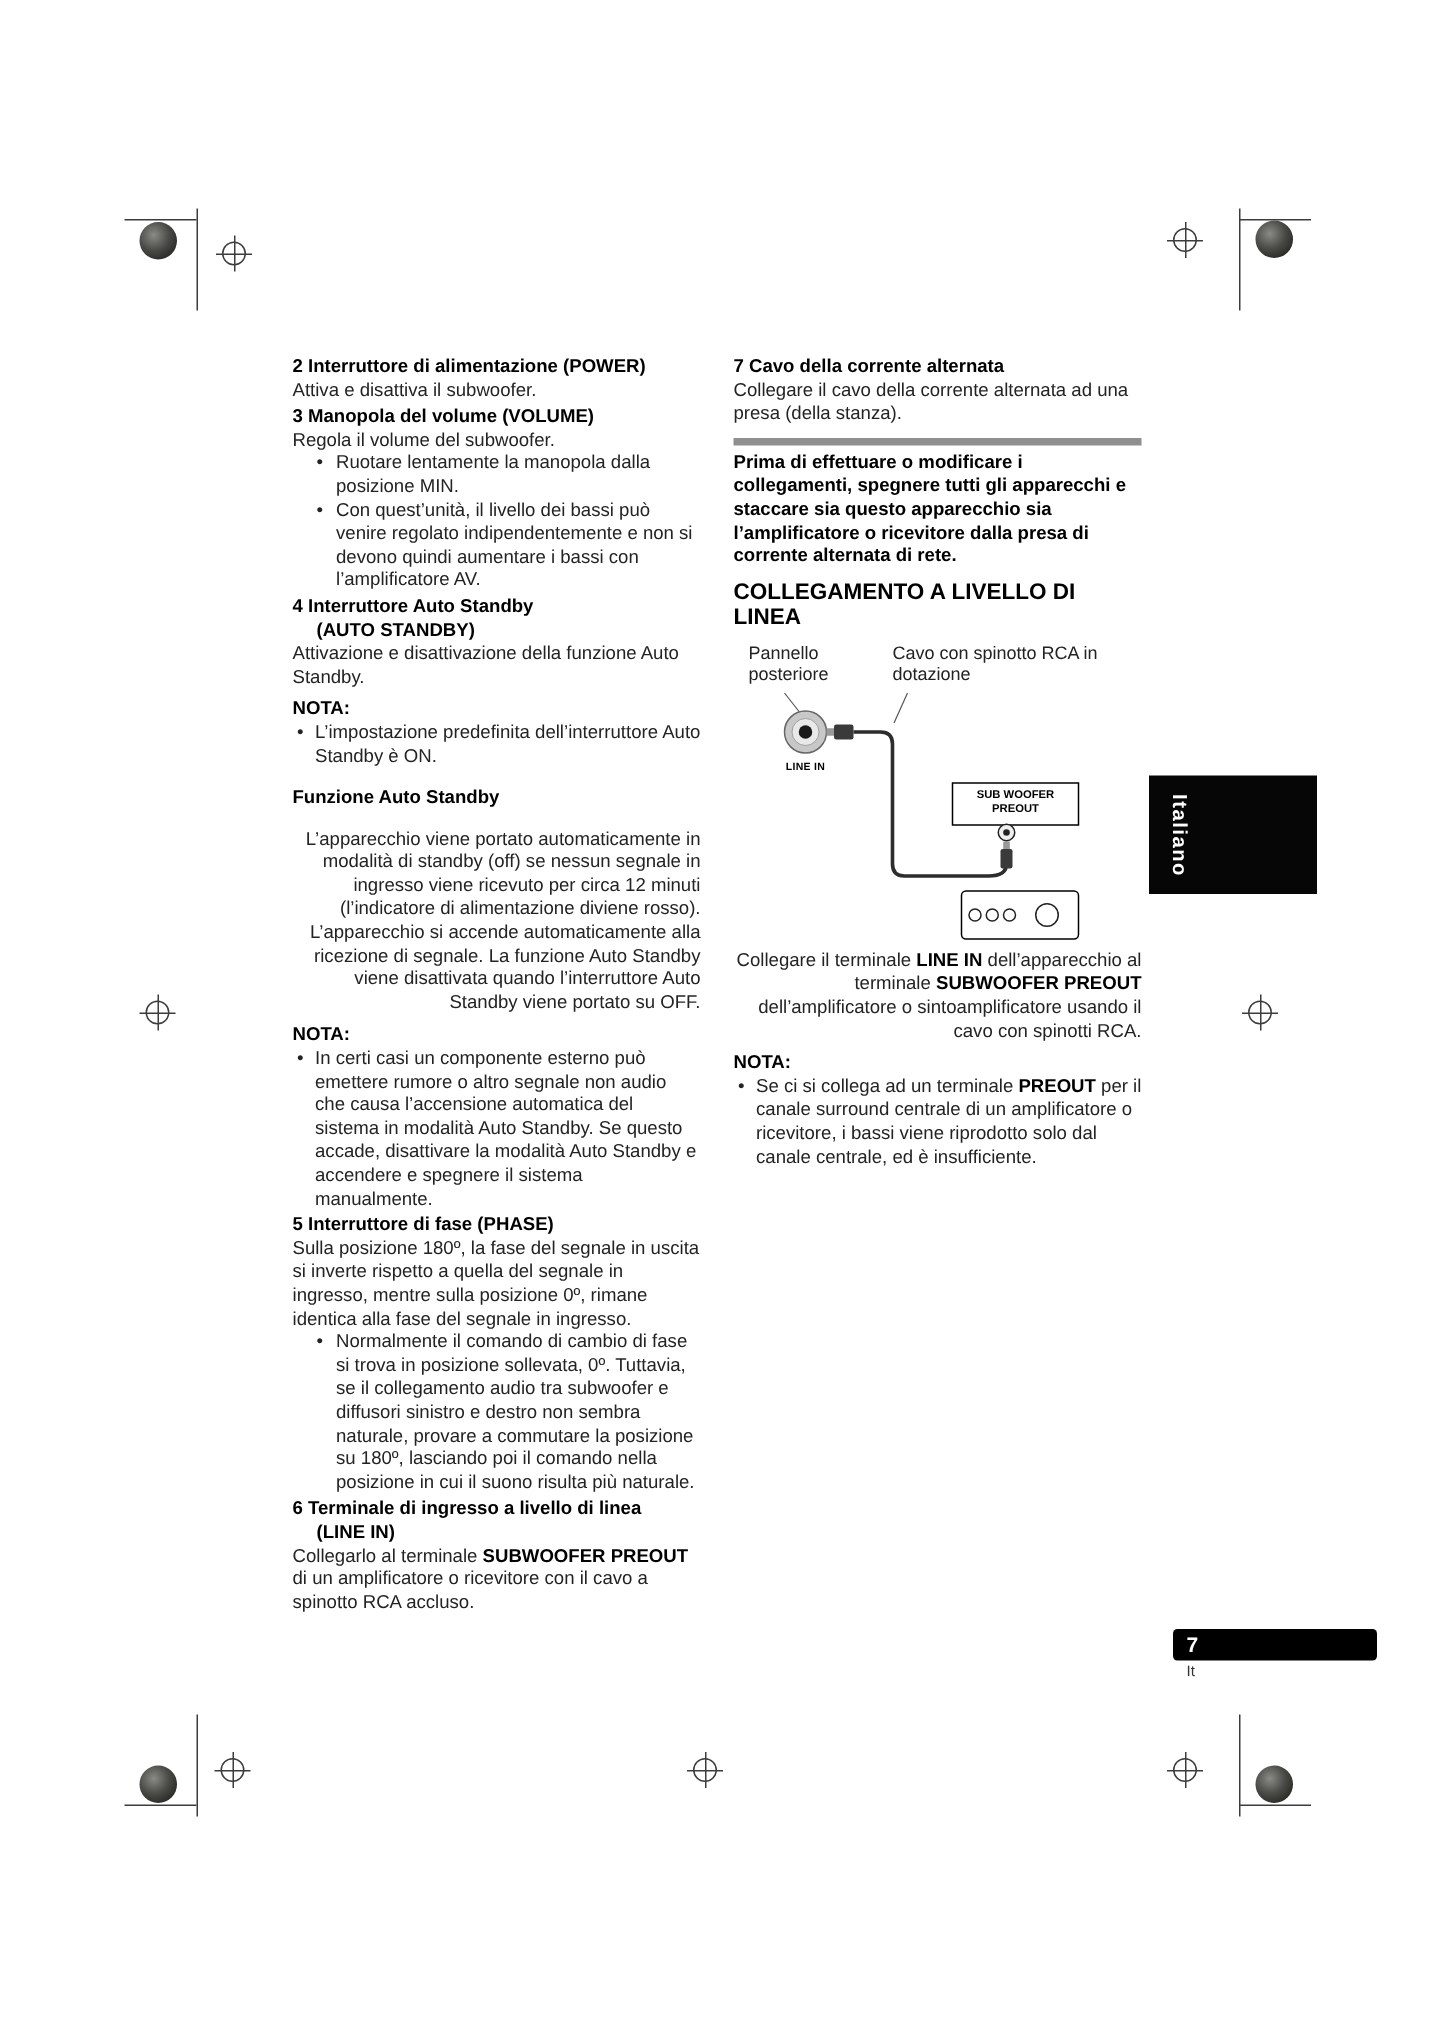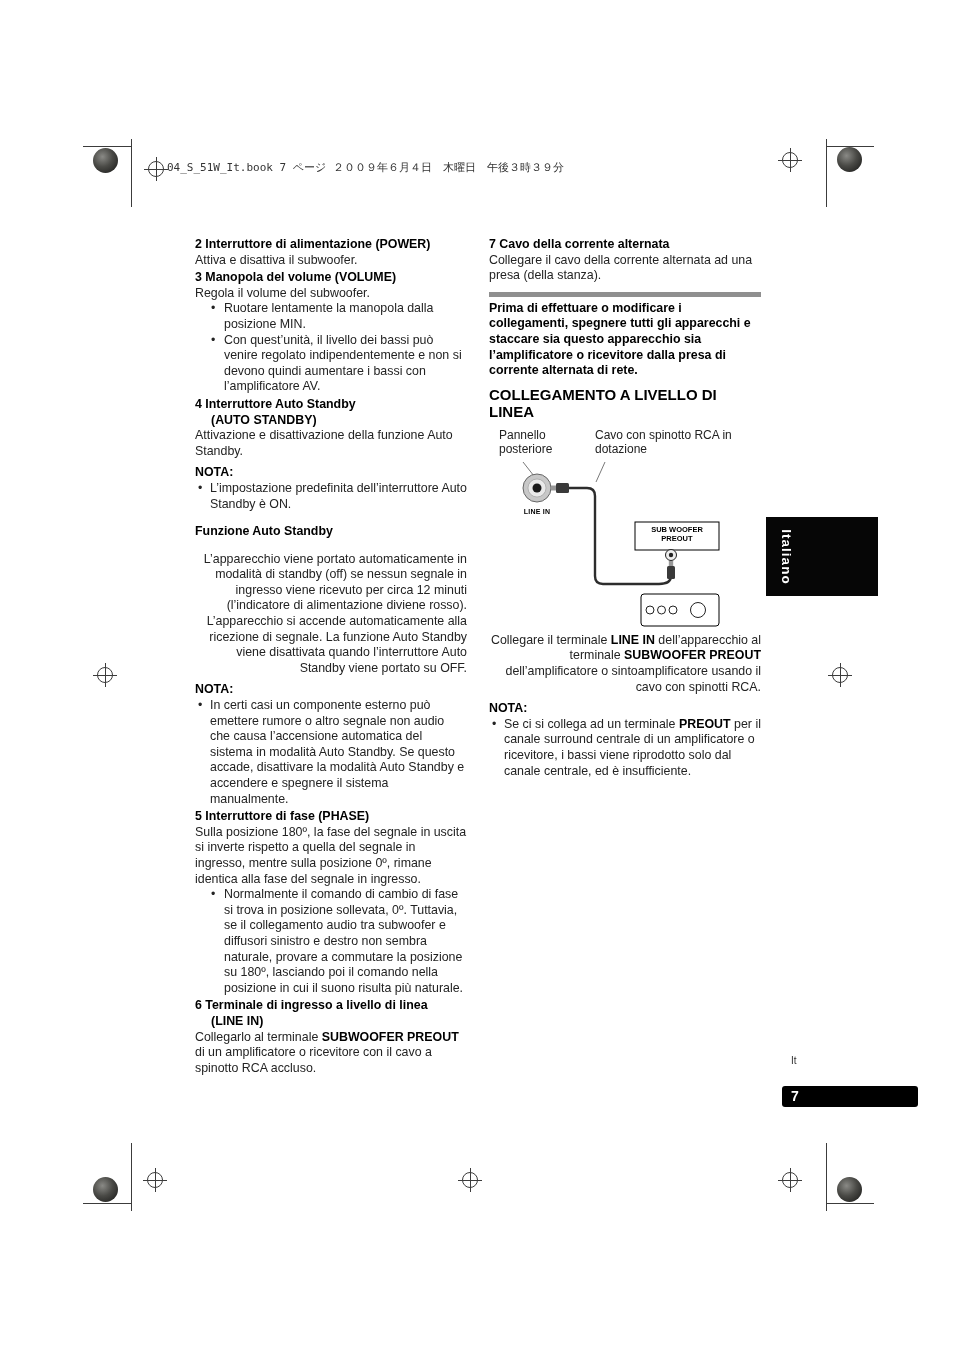--- a/index.html
+++ b/index.html
@@ -48,21 +48,21 @@
               font-size:7px;font-weight:bold;letter-spacing:0.2px;color:#000;}
   .preout-label{position:absolute;left:146px;top:99px;width:84px;text-align:center;white-space:pre-line;
                 font-size:7.5px;line-height:9.5px;font-weight:bold;color:#000;}
   
   .lang-tab{position:absolute;left:766px;top:517px;width:112px;height:79px;background:#060606;}
   .lang-tab span{position:absolute;left:13px;top:50%;transform:translateY(-50%);
                  writing-mode:vertical-rl;color:#fff;font-weight:bold;font-size:13.5px;letter-spacing:1px;}
   
   .pageno-bar{position:absolute;left:782px;top:1086px;width:136px;height:21px;background:#000;border-radius:3px;}
   .pageno-bar span{display:block;padding-left:9px;color:#fff;font-weight:bold;font-size:14px;line-height:21px;}
-  .lang-code{position:absolute;left:791px;top:1055px;font-size:10px;color:#333;}
+  .lang-code{position:absolute;left:791px;top:1109px;font-size:10px;color:#333;}
 </style>
 </head>
 <body>
 
 <div class="page">
 
   <div class="trim-v" style="left:131px;top:139px;height:68px"></div>
   <div class="trim-v" style="left:826px;top:139px;height:68px"></div>
   <div class="trim-v" style="left:131px;top:1143px;height:68px"></div>
   <div class="trim-v" style="left:826px;top:1143px;height:68px"></div>
@@ -105,21 +105,20 @@
       <i class="rc-h"></i>
       <i class="rc-v"></i>
       <i class="rc-c"></i>
     </div>
 
   <div class="reg-dot" style="left:93px;top:148px"></div>
   <div class="reg-dot" style="left:837px;top:147px"></div>
   <div class="reg-dot" style="left:93px;top:1177px"></div>
   <div class="reg-dot" style="left:837px;top:1177px"></div>
 
-  <div class="print-header">04_S_51W_It.book  7 ページ  ２００９年６月４日　木曜日　午後３時３９分</div>
 
   <div class="col col-left">
     <div class="itm-title">2 Interruttore di alimentazione (POWER)</div>
     <div class="itm-body">Attiva e disattiva il subwoofer.</div>
 
     <div class="itm-title mt2">3 Manopola del volume (VOLUME)</div>
     <div class="itm-body">Regola il volume del subwoofer.</div>
     <div class="bullet ind">
       <span class="dot">•</span>
       <span class="btxt">Ruotare lentamente la manopola dalla posizione MIN.</span>

